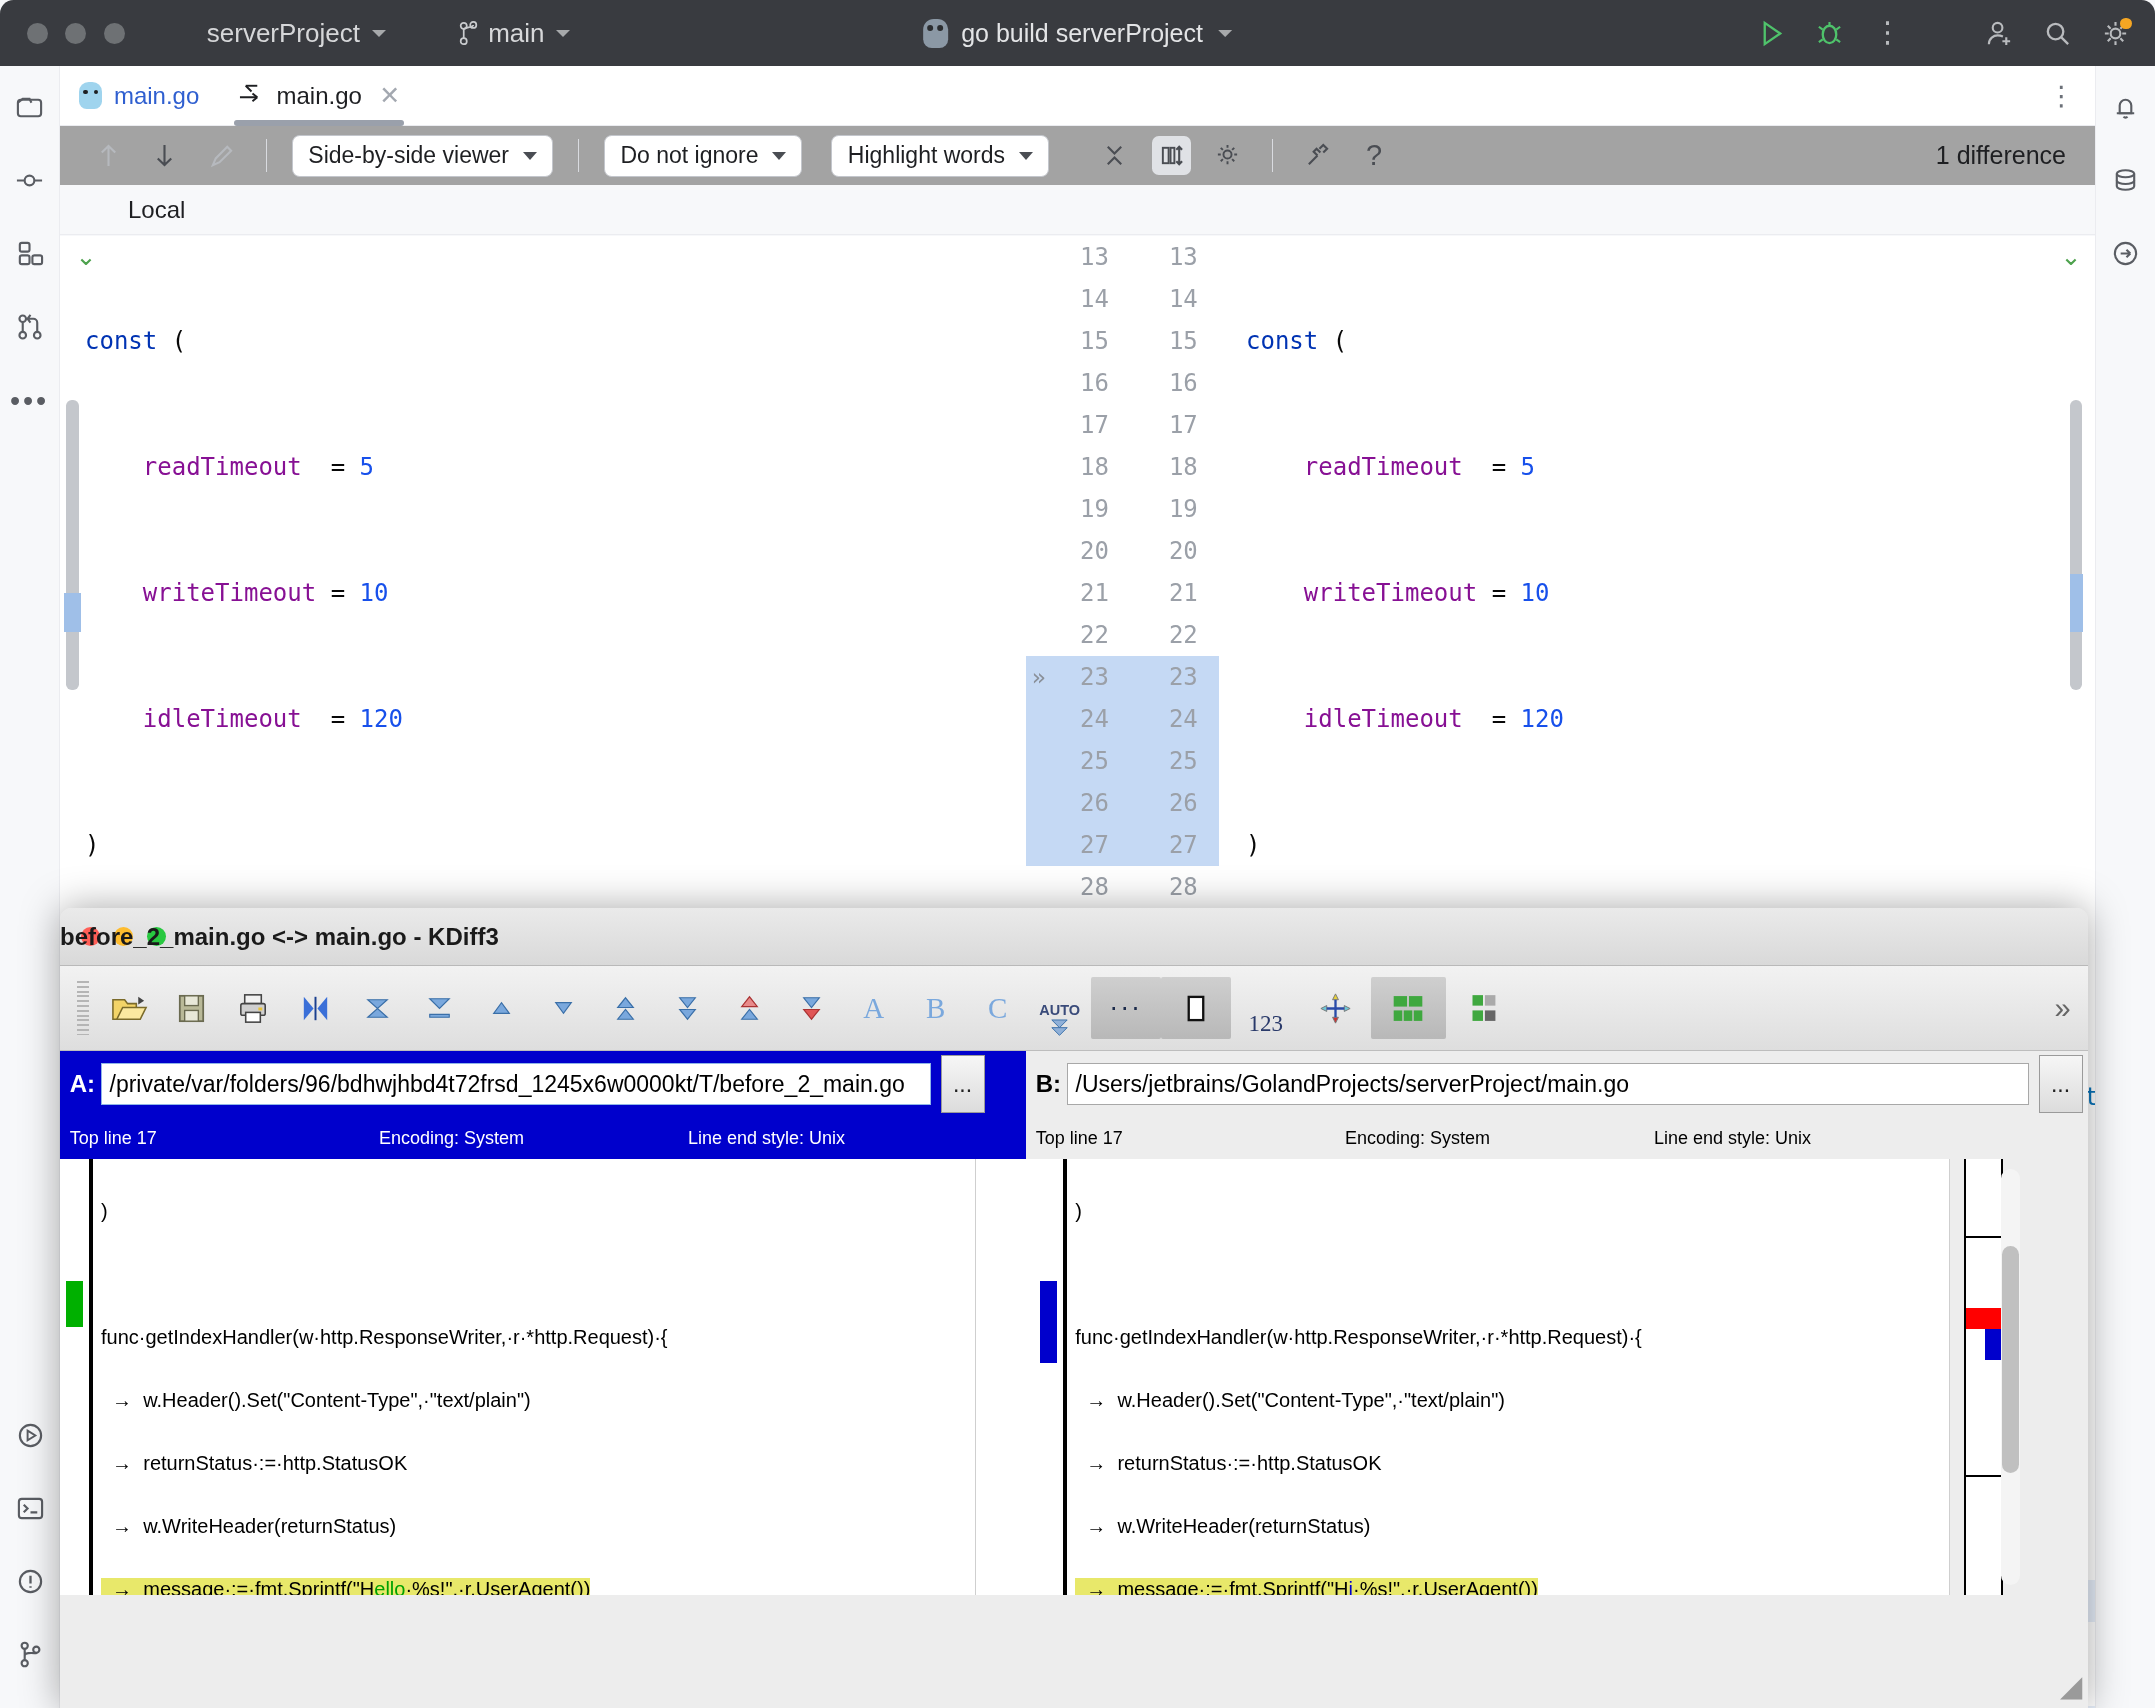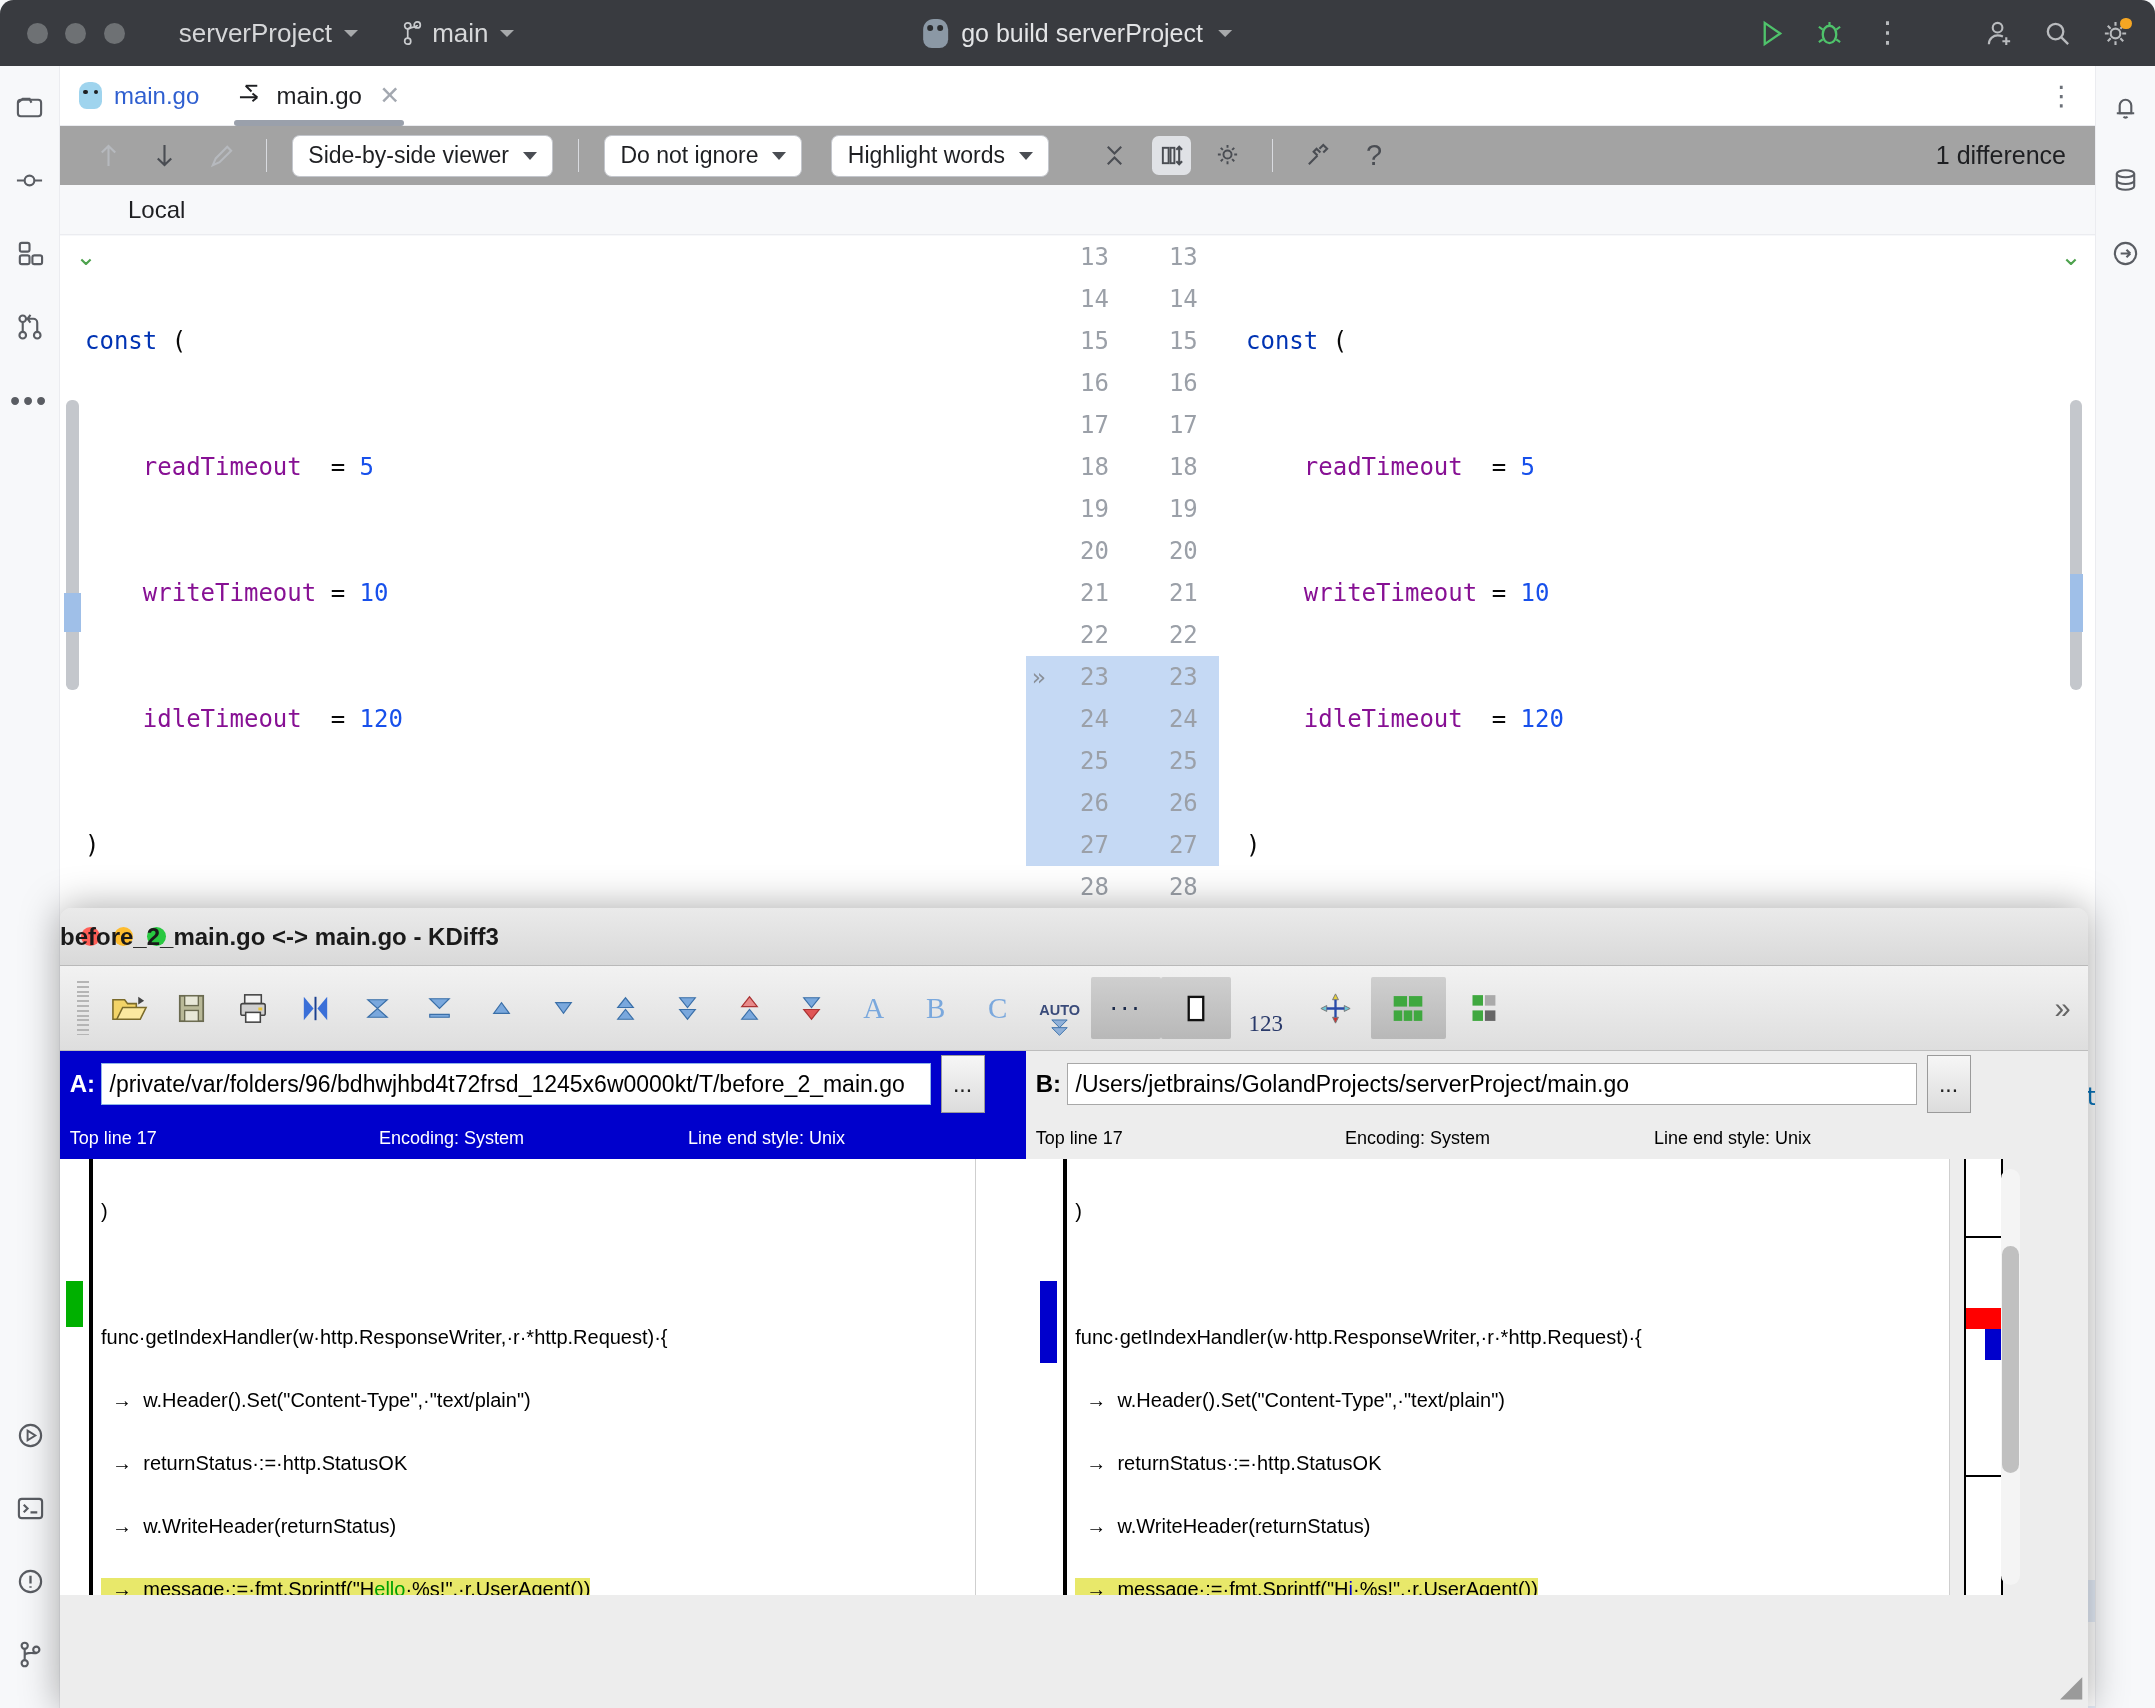--- a/index.html
+++ b/index.html
@@ -17,20 +17,21 @@
     background: #f7f8fa;
   }
 
   
   .ide-titlebar {
     position: absolute; top: 0; left: 0; right: 0; height: 66px;
     background: #3c3f41;
     background: #393b40;
     display: flex; align-items: center;
     border-radius: 13.5px 13.5px 0 0;
+    gap: 28px;
   }
   .traffic { display: flex; gap: 17.4px; margin-left: 27px; }
   .traffic i { width: 21px; height: 21px; border-radius: 50%; background: #6e7174; display: block; }
 
   .tb-item { display: flex; align-items: center; gap: 9.7px; color: #d6d7d9; font-size: 26px; }
   .tb-proj { margin-left: 54px; }
   .tb-branch { margin-left: 44px; }
   .chev-d {
     width: 0; height: 0; border-left: 7.7px solid transparent; border-right: 7.7px solid transparent;
     border-top: 7.7px solid #a7a9ab; display: inline-block; margin-left: 1.9px;
@@ -188,21 +189,21 @@
   .kd-path.B { flex:1; background:#ededed; }
   .kd-label { font-size: 24px; font-weight: bold; margin-right: 5.8px; }
   .kd-path.A .kd-label { color:#ffffff; }
   .kd-path.B .kd-label { color:#000000; }
   .kd-input {
     height: 42px; background:#fff; border: 1.9px solid #7a9fd4;
     display:flex; align-items:center; padding: 0 7.7px; font-size: 23px; color:#000;
     overflow:hidden; white-space:nowrap;
   }
   .kd-path.A .kd-input { width: 830px; border-color:#8fb5e8; }
-  .kd-path.B .kd-input { width: 850px; border:1px solid #a8a8a8; }
+  .kd-path.B .kd-input { width: 962px; border:1px solid #a8a8a8; }
   .kd-dots {
     width: 44px; height: 58px; margin-left: 9.7px; background: linear-gradient(#f6f6f6,#dcdcdc);
     border:1px solid #9a9a9a; display:flex; align-items:center; justify-content:center;
     font-size: 23px; color:#222;
   }
   .kd-meta { display:flex; height: 42px; }
   .kd-meta-A { width:966px; background:#0000cc; color:#fff; }
   .kd-meta-B { flex:1; background:#ededed; color:#000; }
   .kd-meta-inner { display:flex; align-items:center; height:42px; font-size:18px; }
   .kd-meta-inner span:nth-child(1){ padding-left:9.7px; width: 319px;}

